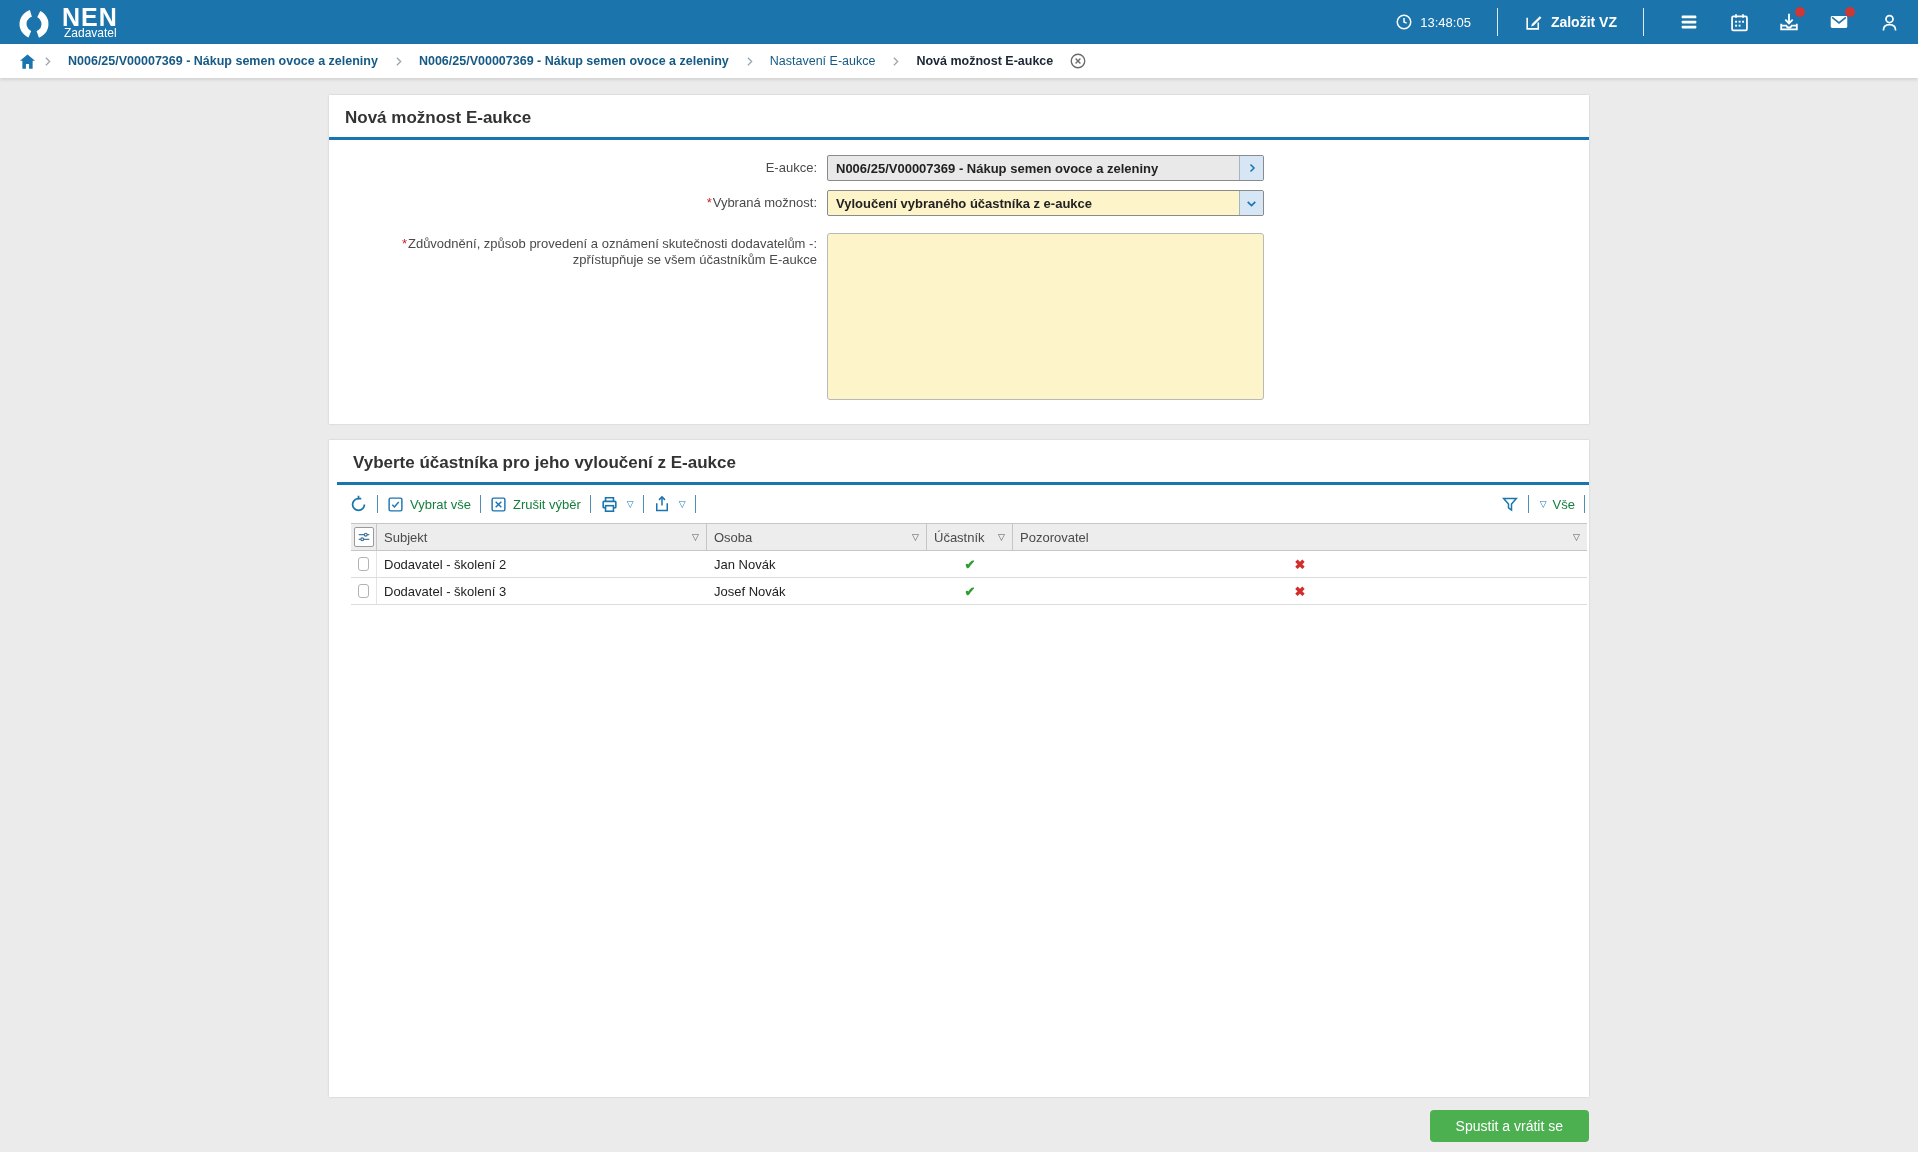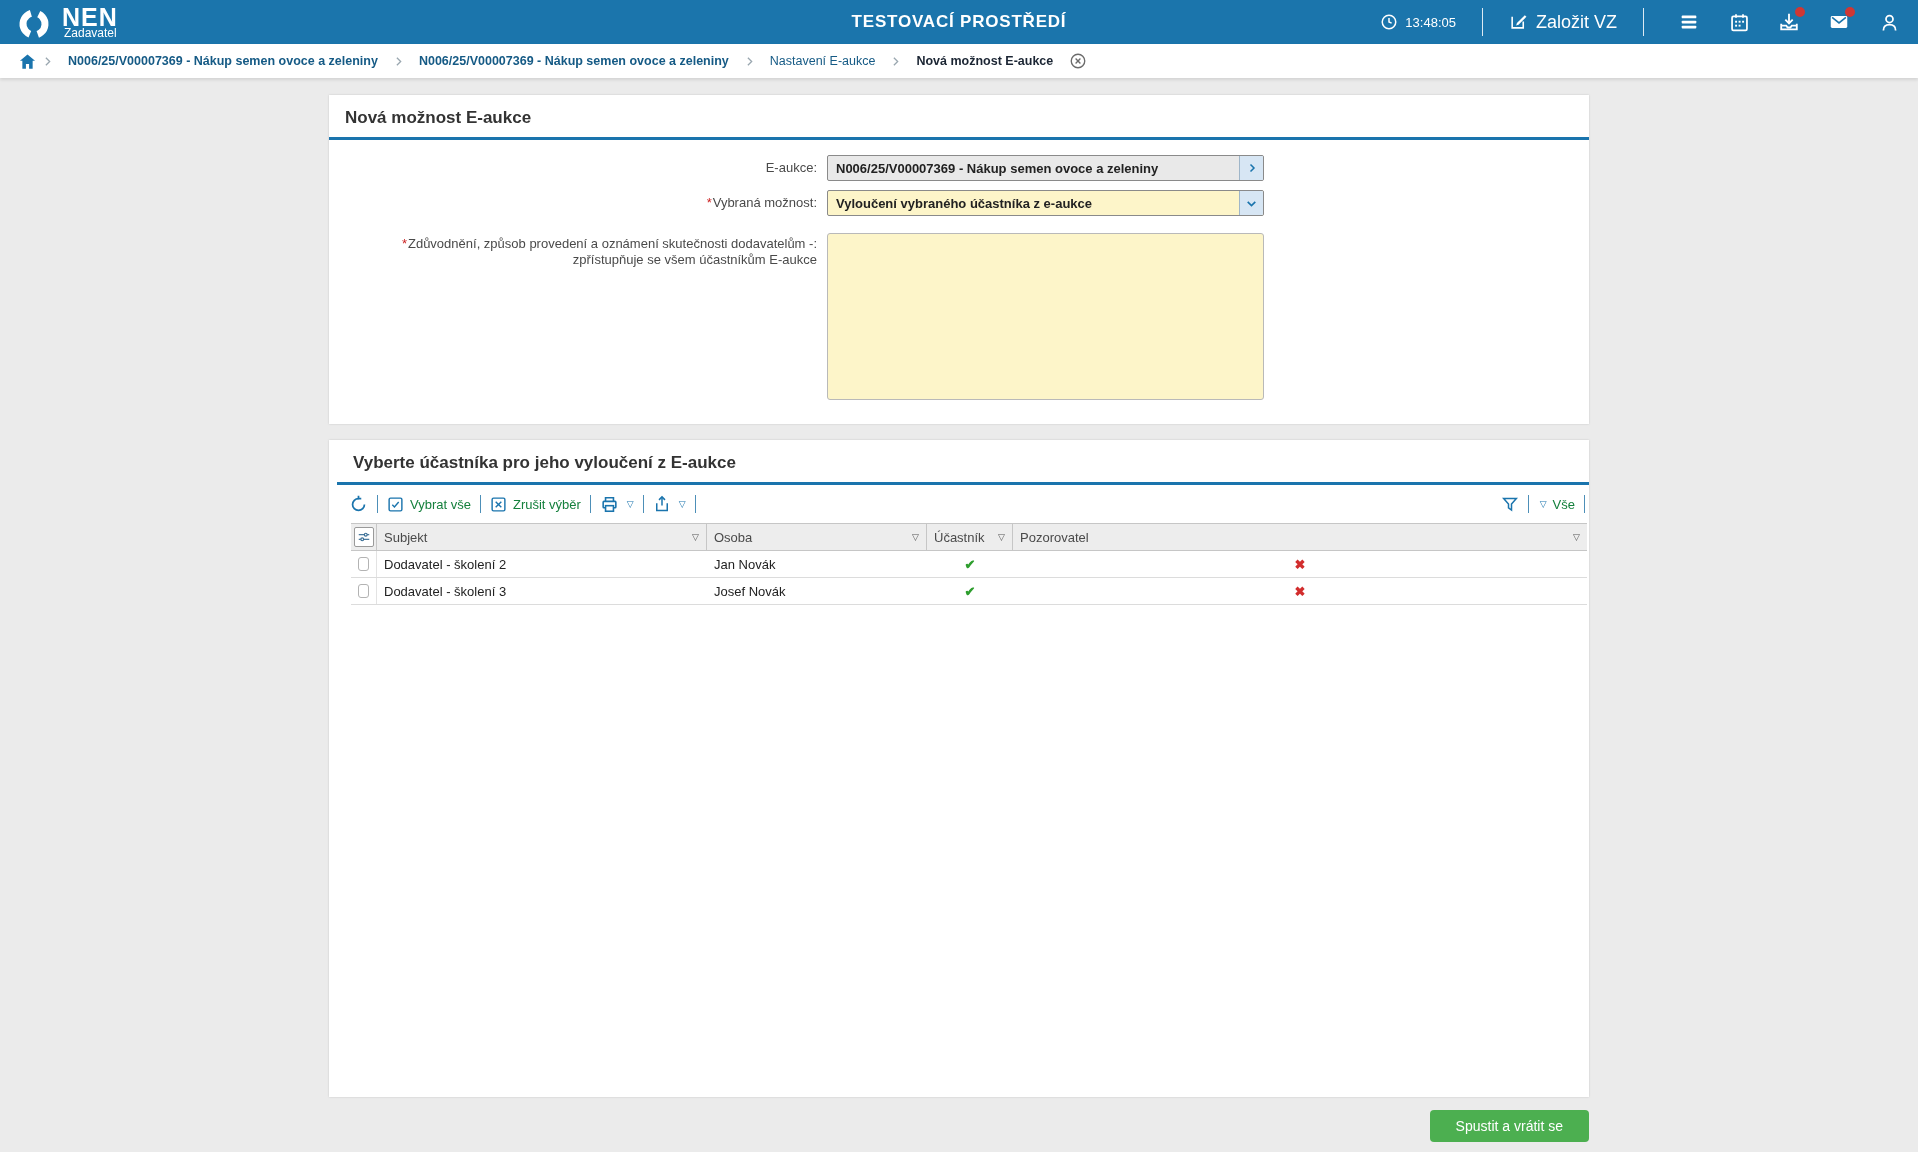--- a/index.html
+++ b/index.html
@@ -11,21 +11,21 @@
             align-items:center; color:#fff; padding:0 18px; }
   .logo-wrap { display:flex; align-items:flex-end; gap:12px; }
   .logo-swirl { margin-top:4px; }
   .brand { font-size:25px; font-weight:bold; letter-spacing:1px; line-height:26px; }
   .brand-sub { font-size:12px; margin-left:2px; margin-top:-4px; display:block; font-weight:normal; }
   .env-title { position:absolute; left:0; right:0; text-align:center; font-size:17px;
                font-weight:bold; letter-spacing:0.8px; pointer-events:none; }
   .top-right { margin-left:auto; display:flex; align-items:center; gap:26px; z-index:2; }
   .top-sep { width:1px; height:28px; background:rgba(255,255,255,0.85); }
   .clock-group { display:flex; align-items:center; gap:7px; font-size:13px; }
-  .createvz { display:flex; gap:8px; font-size:18px; font-weight:normal; cursor:pointer; }
+  .createvz { display:flex; align-items:center; gap:8px; font-size:14px; font-weight:bold; cursor:pointer; }
   .top-icons { display:flex; align-items:center; gap:28px; margin-left:8px; }
   .top-icon { position:relative; width:22px; height:22px; display:flex; align-items:center;
               justify-content:center; cursor:pointer; }
   .badge-dot { position:absolute; top:-4px; right:-5px; width:10px; height:10px;
                border-radius:50%; background:#cf3734; }
 
   
   .breadcrumb-bar { height:34px; background:#fff; display:flex; align-items:center;
                     padding:0 18px; gap:4px; box-shadow:0 2px 3px rgba(0,0,0,0.10);
                     position:relative; z-index:1; }
@@ -105,21 +105,20 @@
   <div class="logo-wrap">
     <svg class="logo-swirl" width="32" height="32" viewBox="0 0 32 32">
       <circle cx="16" cy="16" r="11" fill="none" stroke="#ffffff" stroke-width="7" stroke-dasharray="27 8" stroke-dashoffset="6" transform="rotate(-40 16 16)"></circle>
     </svg>
     <div>
       <span class="brand">NEN</span>
       <span class="brand-sub">Zadavatel</span>
     </div>
   </div>
 
-  <div class="env-title">TESTOVACÍ PROSTŘEDÍ</div>
 
   <div class="top-right">
     <div class="clock-group">
       <svg width="18" height="18" viewBox="0 0 24 24" fill="none" stroke="#fff" stroke-width="2">
         <circle cx="12" cy="12" r="9"></circle>
           <polyline points="12 6.5 12 12 15.5 13.5"></polyline>
       </svg>
       <span>13:48:05</span>
     </div>
     <div class="top-sep"></div>

